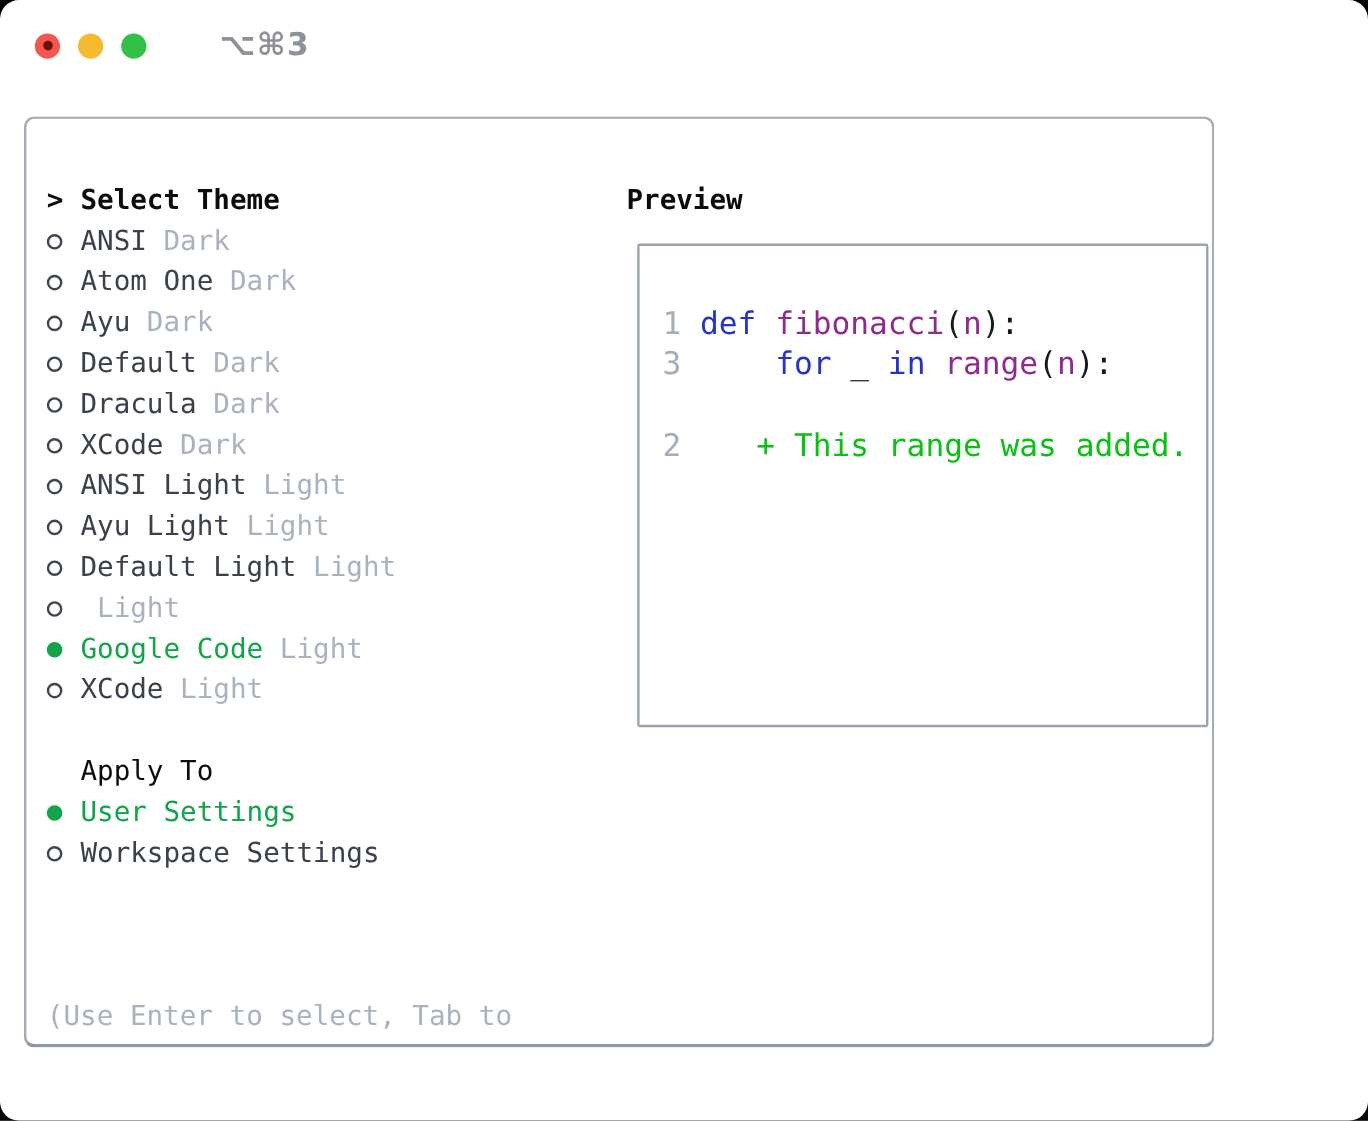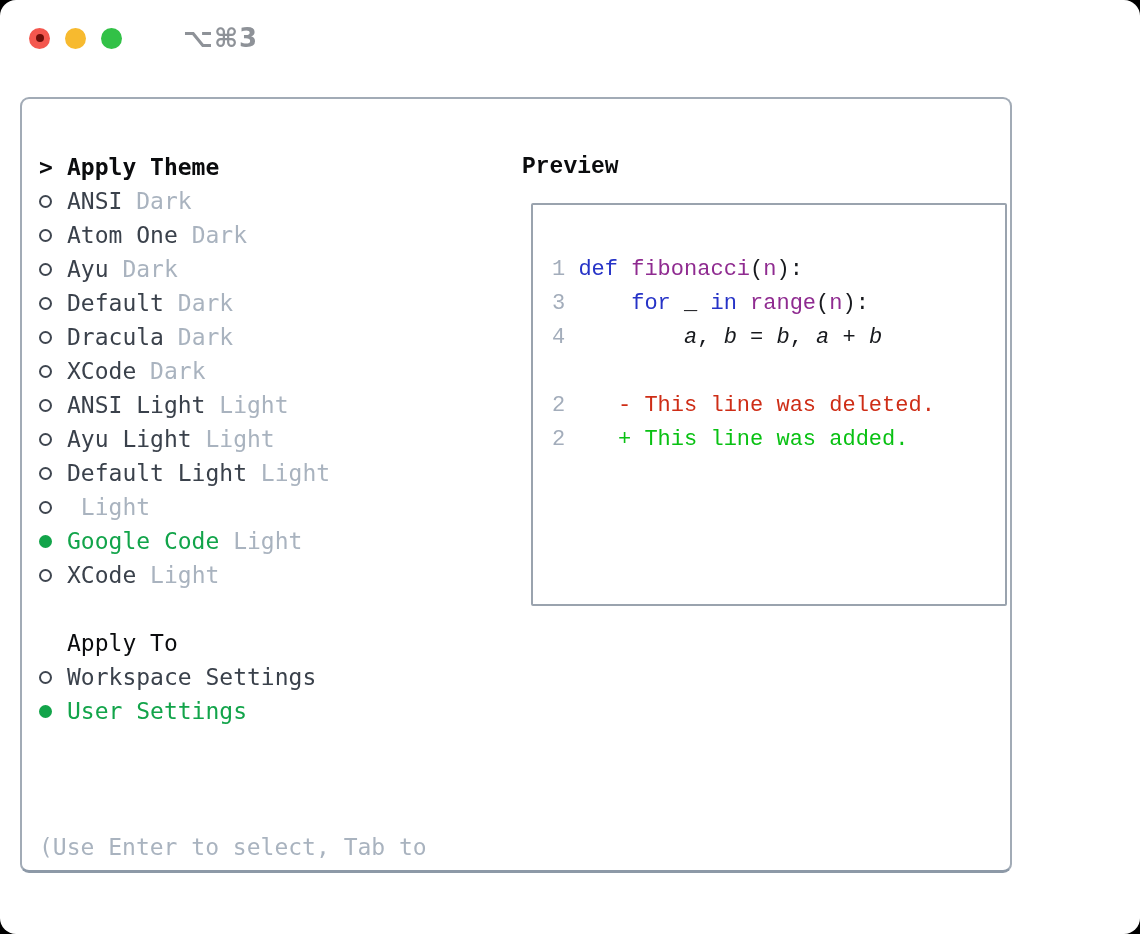--- a/index.html
+++ b/index.html
@@ -32,21 +32,21 @@
   }
   
   .panel{
     position:absolute;left:20px;top:97px;width:992px;height:776px;
     box-sizing:border-box;
     border:2px solid var(--panel_border,#a2abb6);
     border-bottom:3px solid var(--panel_border_bottom,#8d99a7);
     border-radius:9px;background:#fff;
   }
   .leftcol{position:absolute;left:17px;top:51px;}
-  .rightcol{position:absolute;left:500px;top:51px;font-family:Liberation Mono, monospace;}
+  .rightcol{position:absolute;left:500px;top:51px;}
   .row{display:flex;align-items:center;height:34px;font-size:23px;white-space:pre;}
   .row.spacer{height:34px;}
   .marker{display:inline-block;width:28px;flex:none;
     font-weight:700;color:var(--header_black,#0b0c0e);}
   .htext{font-weight:700;color:var(--header_black,#0b0c0e);}
   .htext2{font-weight:400;color:var(--header_black,#0b0c0e);}
   .b{width:13px;height:13px;border-radius:50%;box-sizing:border-box;
     border:2px solid #3f4650;margin-right:15px;flex:none;}
   .row.sel .b{background:var(--accent_green,#12a44a);border-color:var(--accent_green,#12a44a);}
   .name{color:var(--theme_name_dark,#3a414b);}
@@ -55,21 +55,21 @@
   .help{margin-top:34px;font-size:23px;line-height:34px;
     color:var(--tag_gray,#a9b3bf);white-space:pre;}
   
   .pbox{
     margin-left:9px;margin-top:19px;
     width:476px;height:403px;box-sizing:border-box;
     border:2px solid var(--border_gray,#9aa3ae);
     border-radius:2px;
     padding:48px 0 0 19px;background:#fff;
   }
-  .cl{white-space:pre;height:34px;line-height:34px;font-size:22px;}
+  .cl{white-space:pre;height:34px;line-height:34px;font-size:26px;}
   .ln{color:var(--line_number_gray,#a3adbb);}
   .pl{color:var(--variable_black,#17191d);}
   .kw{color:var(--keyword_blue,#2633c7);}
   .fn{color:var(--function_purple,#8f2b90);}
   .nm{color:var(--number_teal,#0c6f66);}
   .vr{color:var(--variable_black,#17191d);font-style:italic;}
   .ctx{color:var(--context_gray,#85898f);}
   .del{color:var(--deleted_red,#ce2d16);}
   .add{color:var(--added_green,#09c113);}
 </style>
@@ -84,21 +84,21 @@
       </span>
     <span class="light yellow"></span>
     <span class="light green"></span>
     <span class="wtitle">⌥⌘3</span>
   </div>
 
   <div class="panel">
 
     <div class="leftcol">
       <div class="row">
-        <span class="marker">&gt;</span><span class="htext">Apply Theme</span>
+        <span class="marker">&gt;</span><span class="htext">Select Theme</span>
       </div>
 
       <div class="row">
         <span class="b"></span><span class="name">ANSI</span><span class="tag">Dark</span>
       </div>
       <div class="row">
         <span class="b"></span><span class="name">Atom One</span><span class="tag">Dark</span>
       </div>
       <div class="row">
         <span class="b"></span><span class="name">Ayu</span><span class="tag">Dark</span>
@@ -129,44 +129,42 @@
       </div>
       <div class="row">
         <span class="b"></span><span class="name">XCode</span><span class="tag">Light</span>
       </div>
 
       <div class="row spacer"></div>
 
       <div class="row">
         <span class="marker"></span><span class="htext2">Apply To</span>
       </div>
+      <div class="row sel">
+        <span class="b"></span><span class="name">User Settings</span>
+      </div>
       <div class="row">
         <span class="b"></span><span class="name">Workspace Settings</span>
-      </div>
-      <div class="row sel">
-        <span class="b"></span><span class="name">User Settings</span>
       </div>
 
       <div class="help">
         <div>(Use Enter to select, Tab to</div>
         <div>change focus)</div>
       </div>
     </div>
 
     <div class="rightcol">
       <div class="row">
         <span class="htext">Preview</span>
       </div>
 
       <div class="pbox">
         <div class="cl"><span class="ln">1</span><span class="pl"> </span><span class="kw">def</span><span class="pl"> </span><span class="fn">fibonacci</span><span class="pl">(</span><span class="fn">n</span><span class="pl">):</span></div>
         <div class="cl"><span class="ln">3</span><span class="pl"> </span><span class="pl">    </span><span class="kw">for</span><span class="pl"> _ </span><span class="kw">in</span><span class="pl"> </span><span class="fn">range</span><span class="pl">(</span><span class="fn">n</span><span class="pl">):</span></div>
-        <div class="cl"><span class="ln">4</span><span class="pl"> </span><span class="pl">        </span><span class="vr">a</span><span class="pl">, </span><span class="vr">b</span><span class="pl"> = </span><span class="vr">b</span><span class="pl">, </span><span class="vr">a</span><span class="pl"> + </span><span class="vr">b</span></div>
 
         <div class="cl"></div>
 
-        <div class="cl"><span class="ln">2</span><span class="pl"> </span><span class="del">   - This line was deleted.</span></div>
-        <div class="cl"><span class="ln">2</span><span class="pl"> </span><span class="add">   + This line was added.</span></div>
+        <div class="cl"><span class="ln">2</span><span class="pl"> </span><span class="add">   + This range was added.</span></div>
       </div>
     </div>
 
   </div>
 </div>
 
 </body></html>

